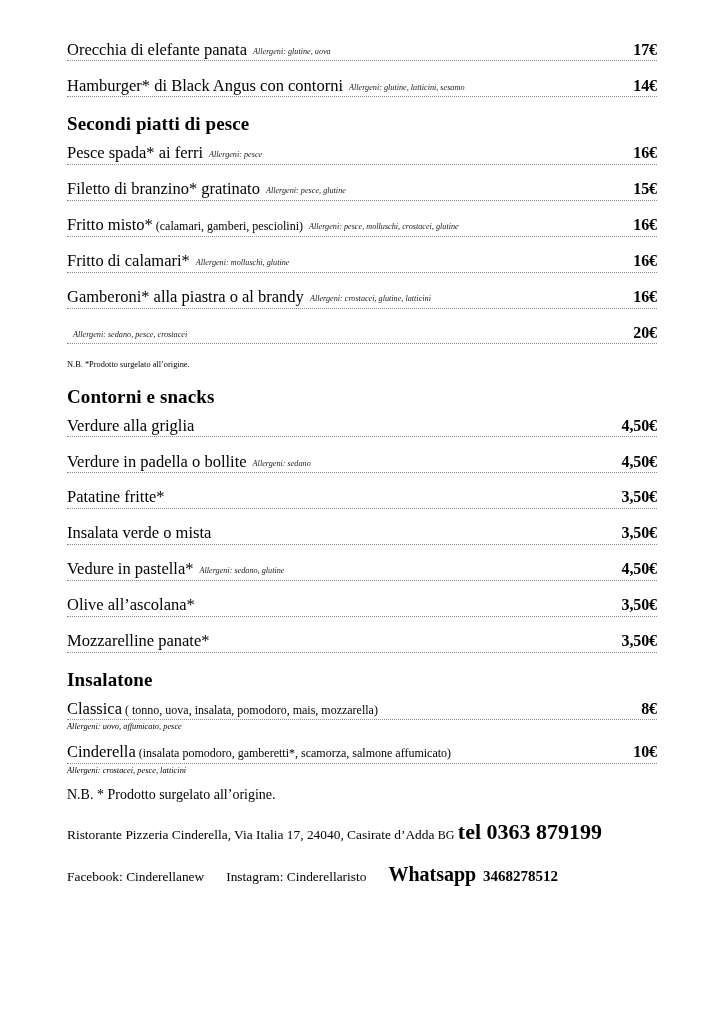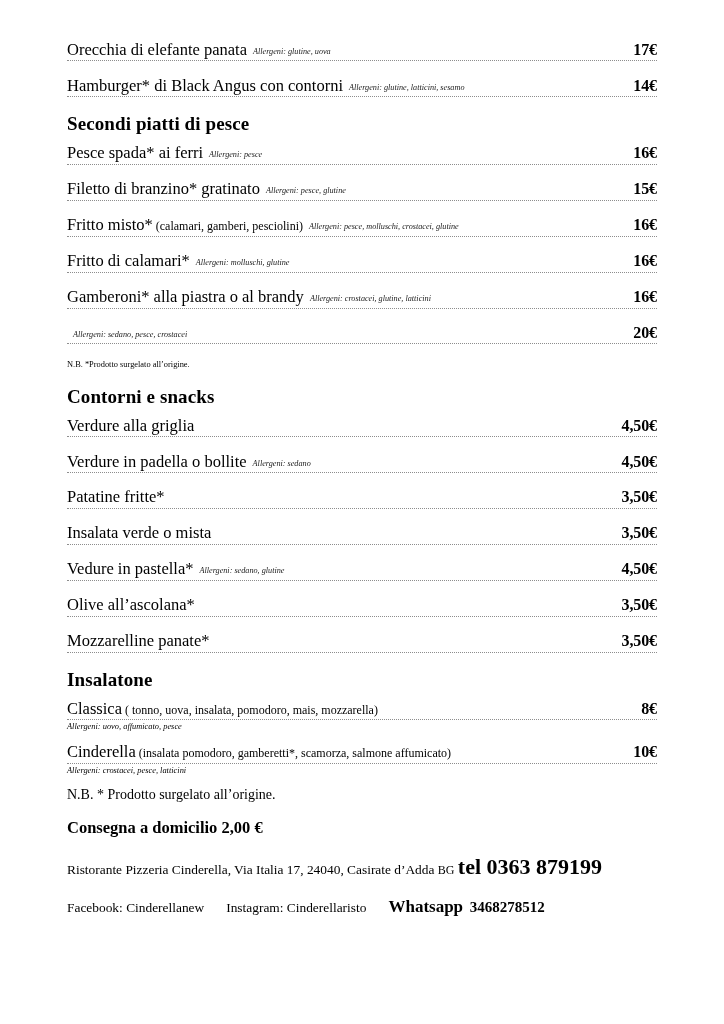--- a/index.html
+++ b/index.html
@@ -117,21 +117,21 @@
     font-size: 22px;
     font-weight: bold;
   }
   .social-line {
     font-size: 13.4px;
     line-height: 1.2;
     white-space: nowrap;
   }
   .social-gap { display: inline-block; width: 22px; }
   .wa-label {
-    font-size: 17px;
+    font-size: 20px;
     font-weight: bold;
   }
   .wa-num {
     font-size: 15px;
     font-weight: bold;
   }
 </style>
 </head>
 <body>
 
@@ -274,21 +274,20 @@
       <span class="item-price">10€</span>
     </div>
     <div class="note-allerg">Allergeni: crostacei, pesce, latticini</div>
 
     <div class="note-nb">N.B. * Prodotto surgelato all’origine.</div>
 
   </div>
 
   <div class="footer">
 
-    <div class="delivery">Consegna a domicilio 2,00 €</div>
 
     <div class="addr-line"><span>Ristorante Pizzeria Cinderella, Via Italia 17, 24040, Casirate d’Adda </span><span class="addr-bg">BG</span> <span class="tel">tel 0363 879199</span></div>
 
     <div class="social-line"><span>Facebook: Cinderellanew</span><span class="social-gap"></span><span>Instagram: Cinderellaristo</span><span class="social-gap"></span><span class="wa-label">Whatsapp</span>&nbsp;&nbsp;<span class="wa-num">3468278512</span></div>
 
   </div>
 
 </div>
 
 </body></html>

